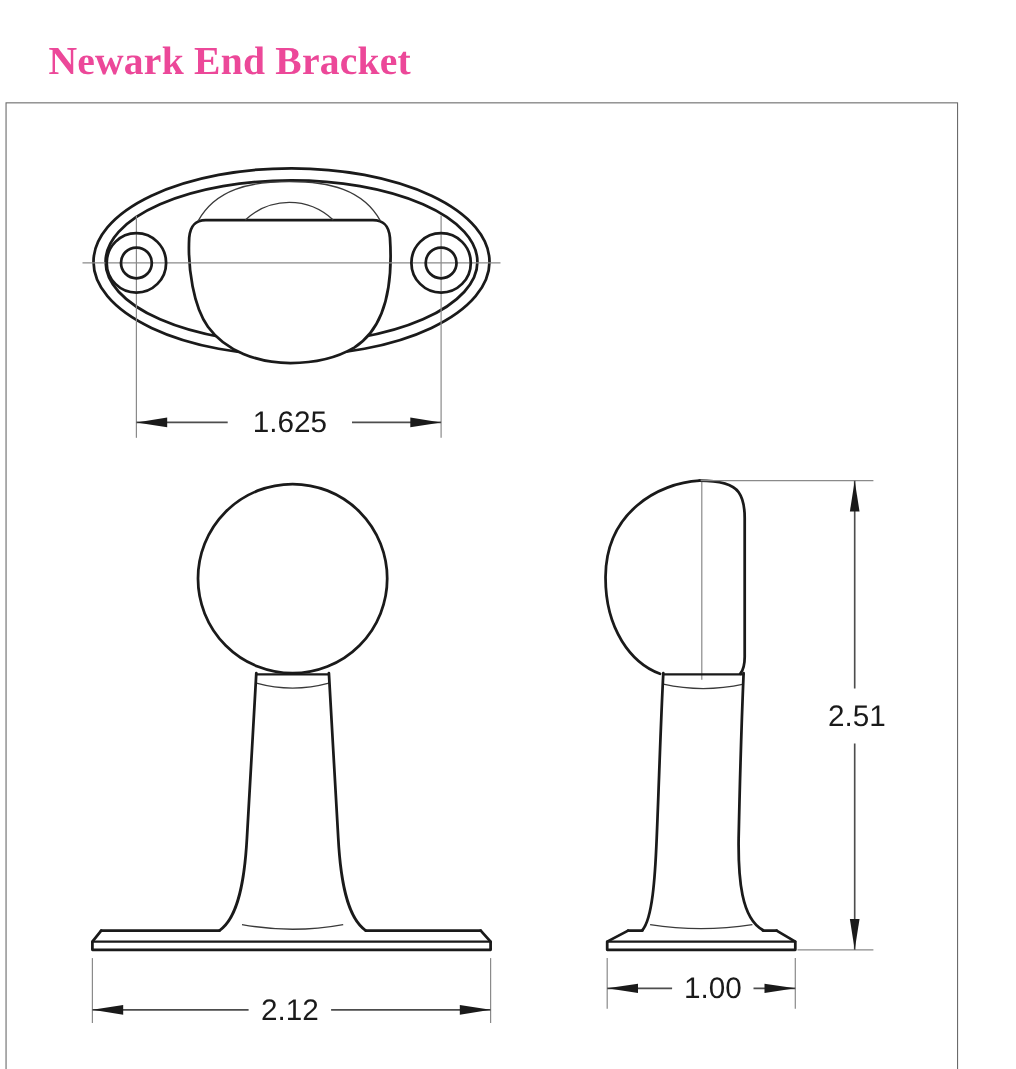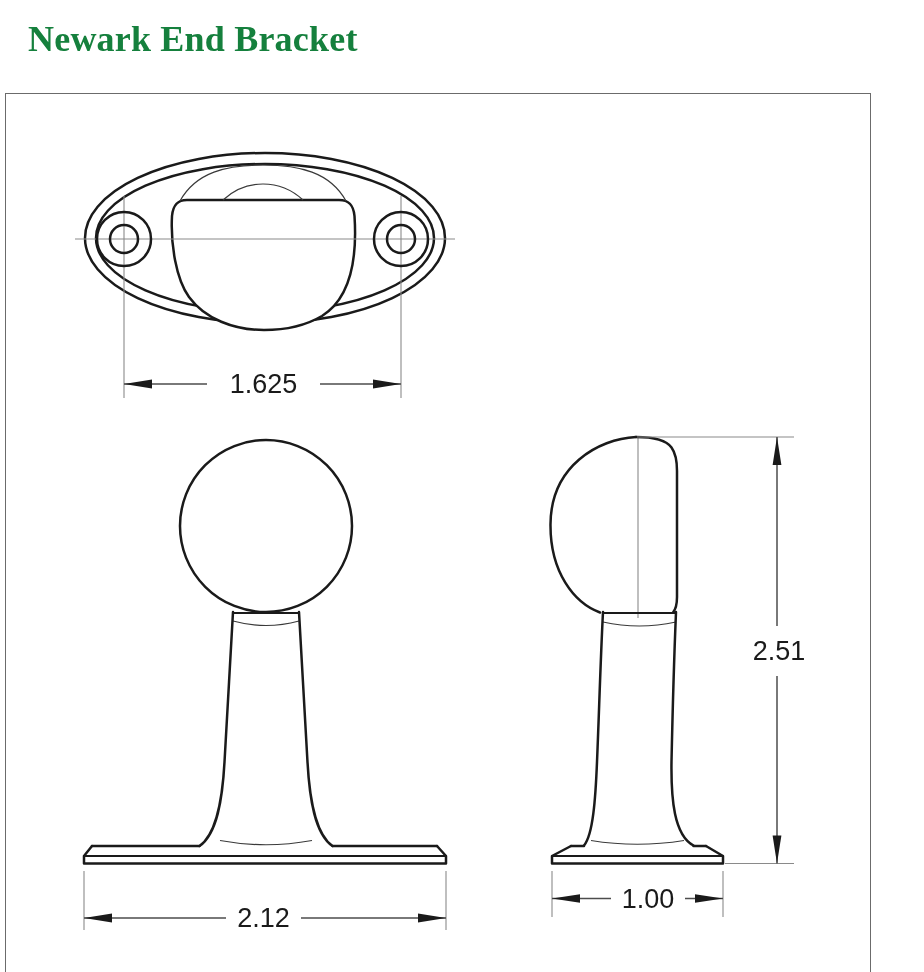--- a/index.html
+++ b/index.html
@@ -1,23 +1,23 @@
 <!DOCTYPE html>
 <html><head>
 <meta charset="utf-8">
 <style>
   html,body{margin:0;padding:0;}
   body{
     width:924px;height:972px;overflow:hidden;background:#ffffff;
     font-family:"Liberation Sans",sans-serif;position:relative;
   }
   .page-title{
-    position:absolute;left:28px;top:18px;margin:0;
+    position:absolute;left:28px;top:18px;margin:16px;
     font-family:"Liberation Serif",serif;font-weight:700;
-    font-size:36px;color:#15803d;letter-spacing:.2px;white-space:nowrap;
+    font-size:36px;color:#ec4899;letter-spacing:.2px;white-space:nowrap;
   }
   .drawing-frame{
     position:absolute;left:5px;top:93px;width:864px;height:910px;
     border:1px solid #6b6b6b;background:#ffffff;box-sizing:content-box;
   }
   .drawing-svg{position:absolute;left:0;top:0;width:924px;height:972px;}
   
   .ol{fill:none;stroke:#1a1a1a;stroke-width:2.5;stroke-linecap:round;stroke-linejoin:round;}
   .ol2{fill:none;stroke:#1a1a1a;stroke-width:2;stroke-linecap:round;}
   .olf{fill:#ffffff;stroke:#1a1a1a;stroke-width:2.5;stroke-linejoin:round;}

